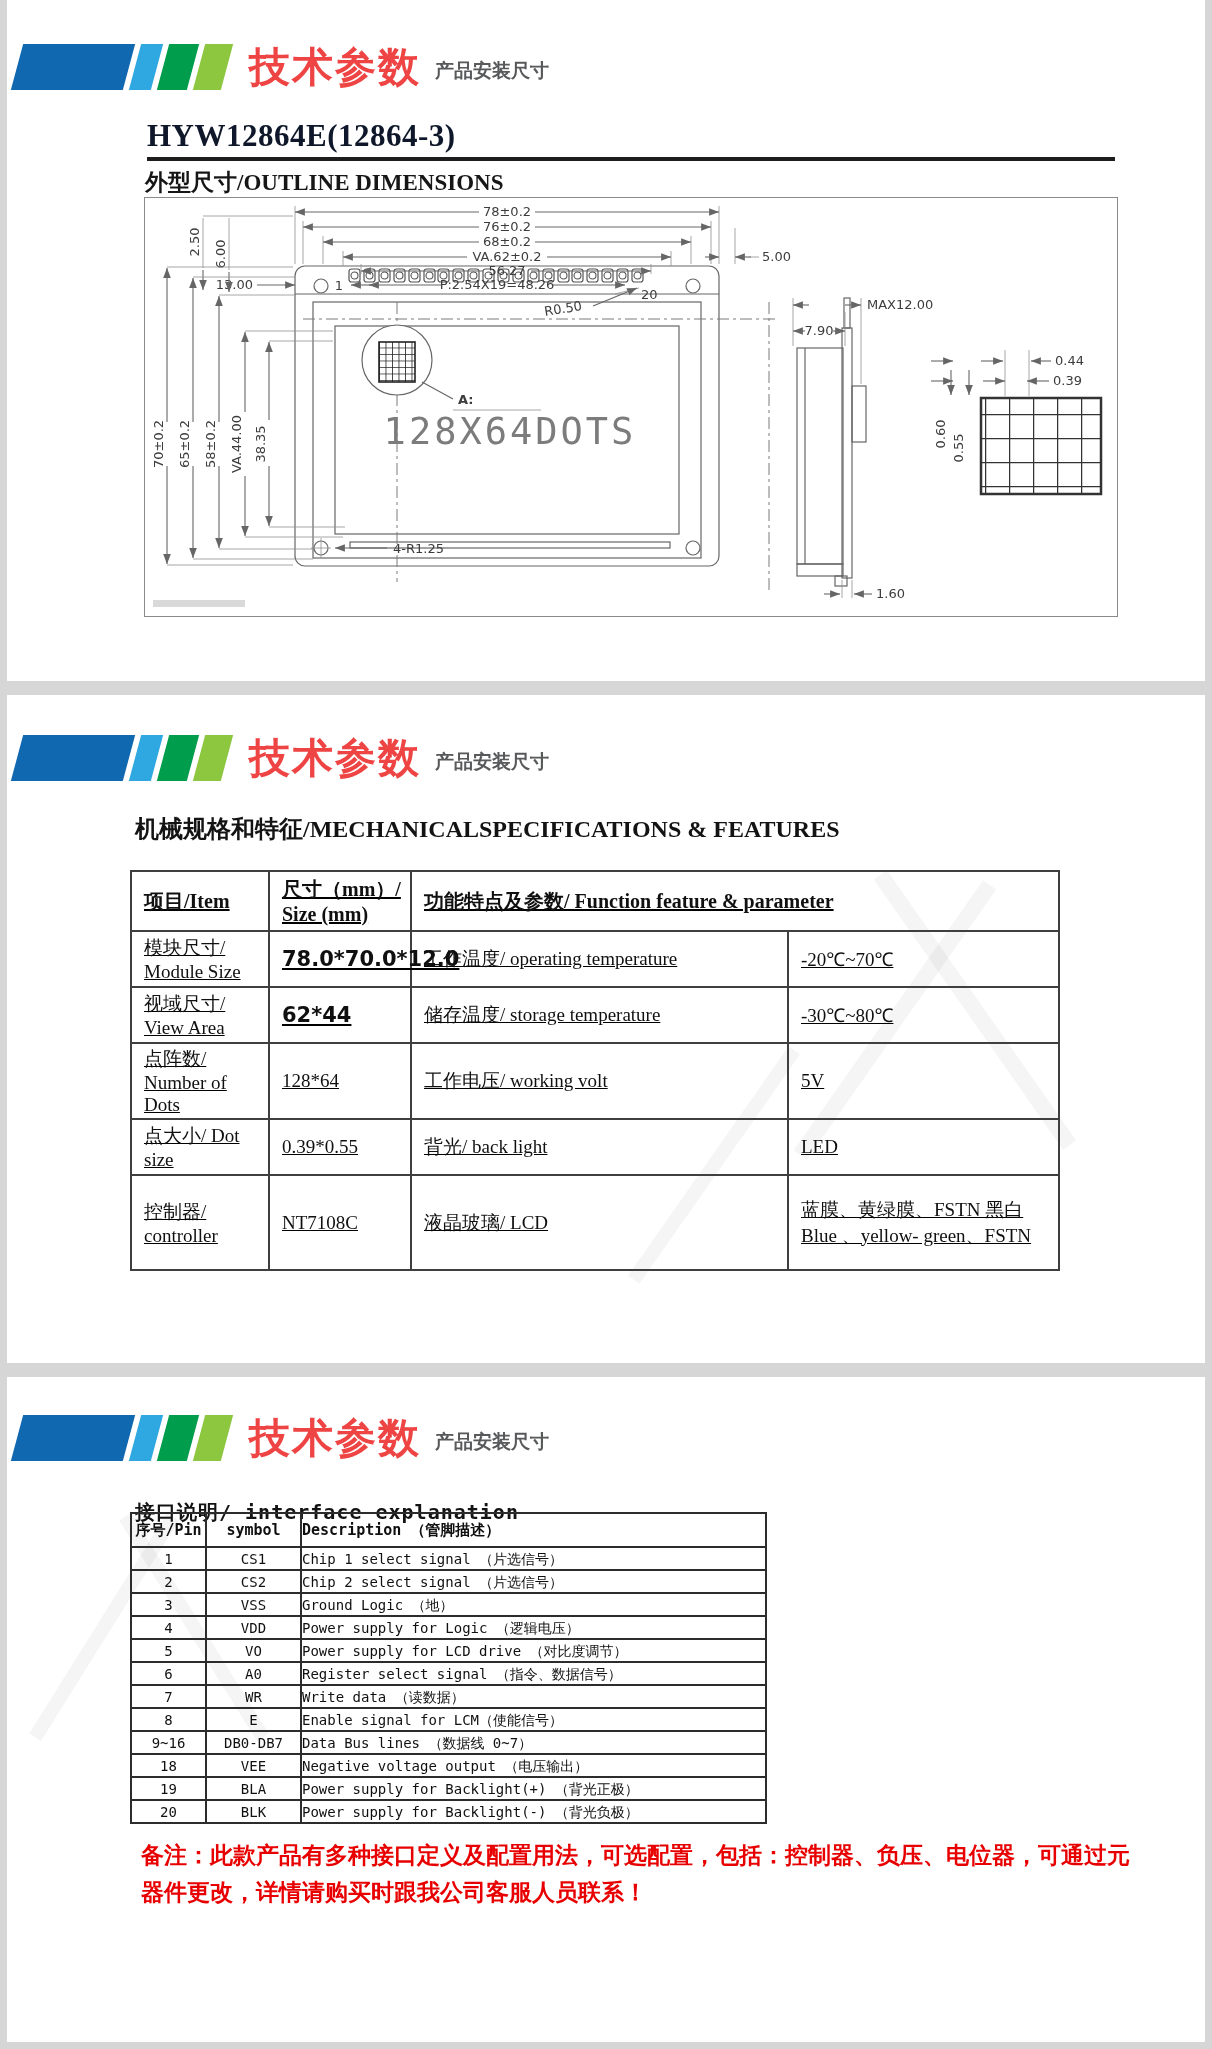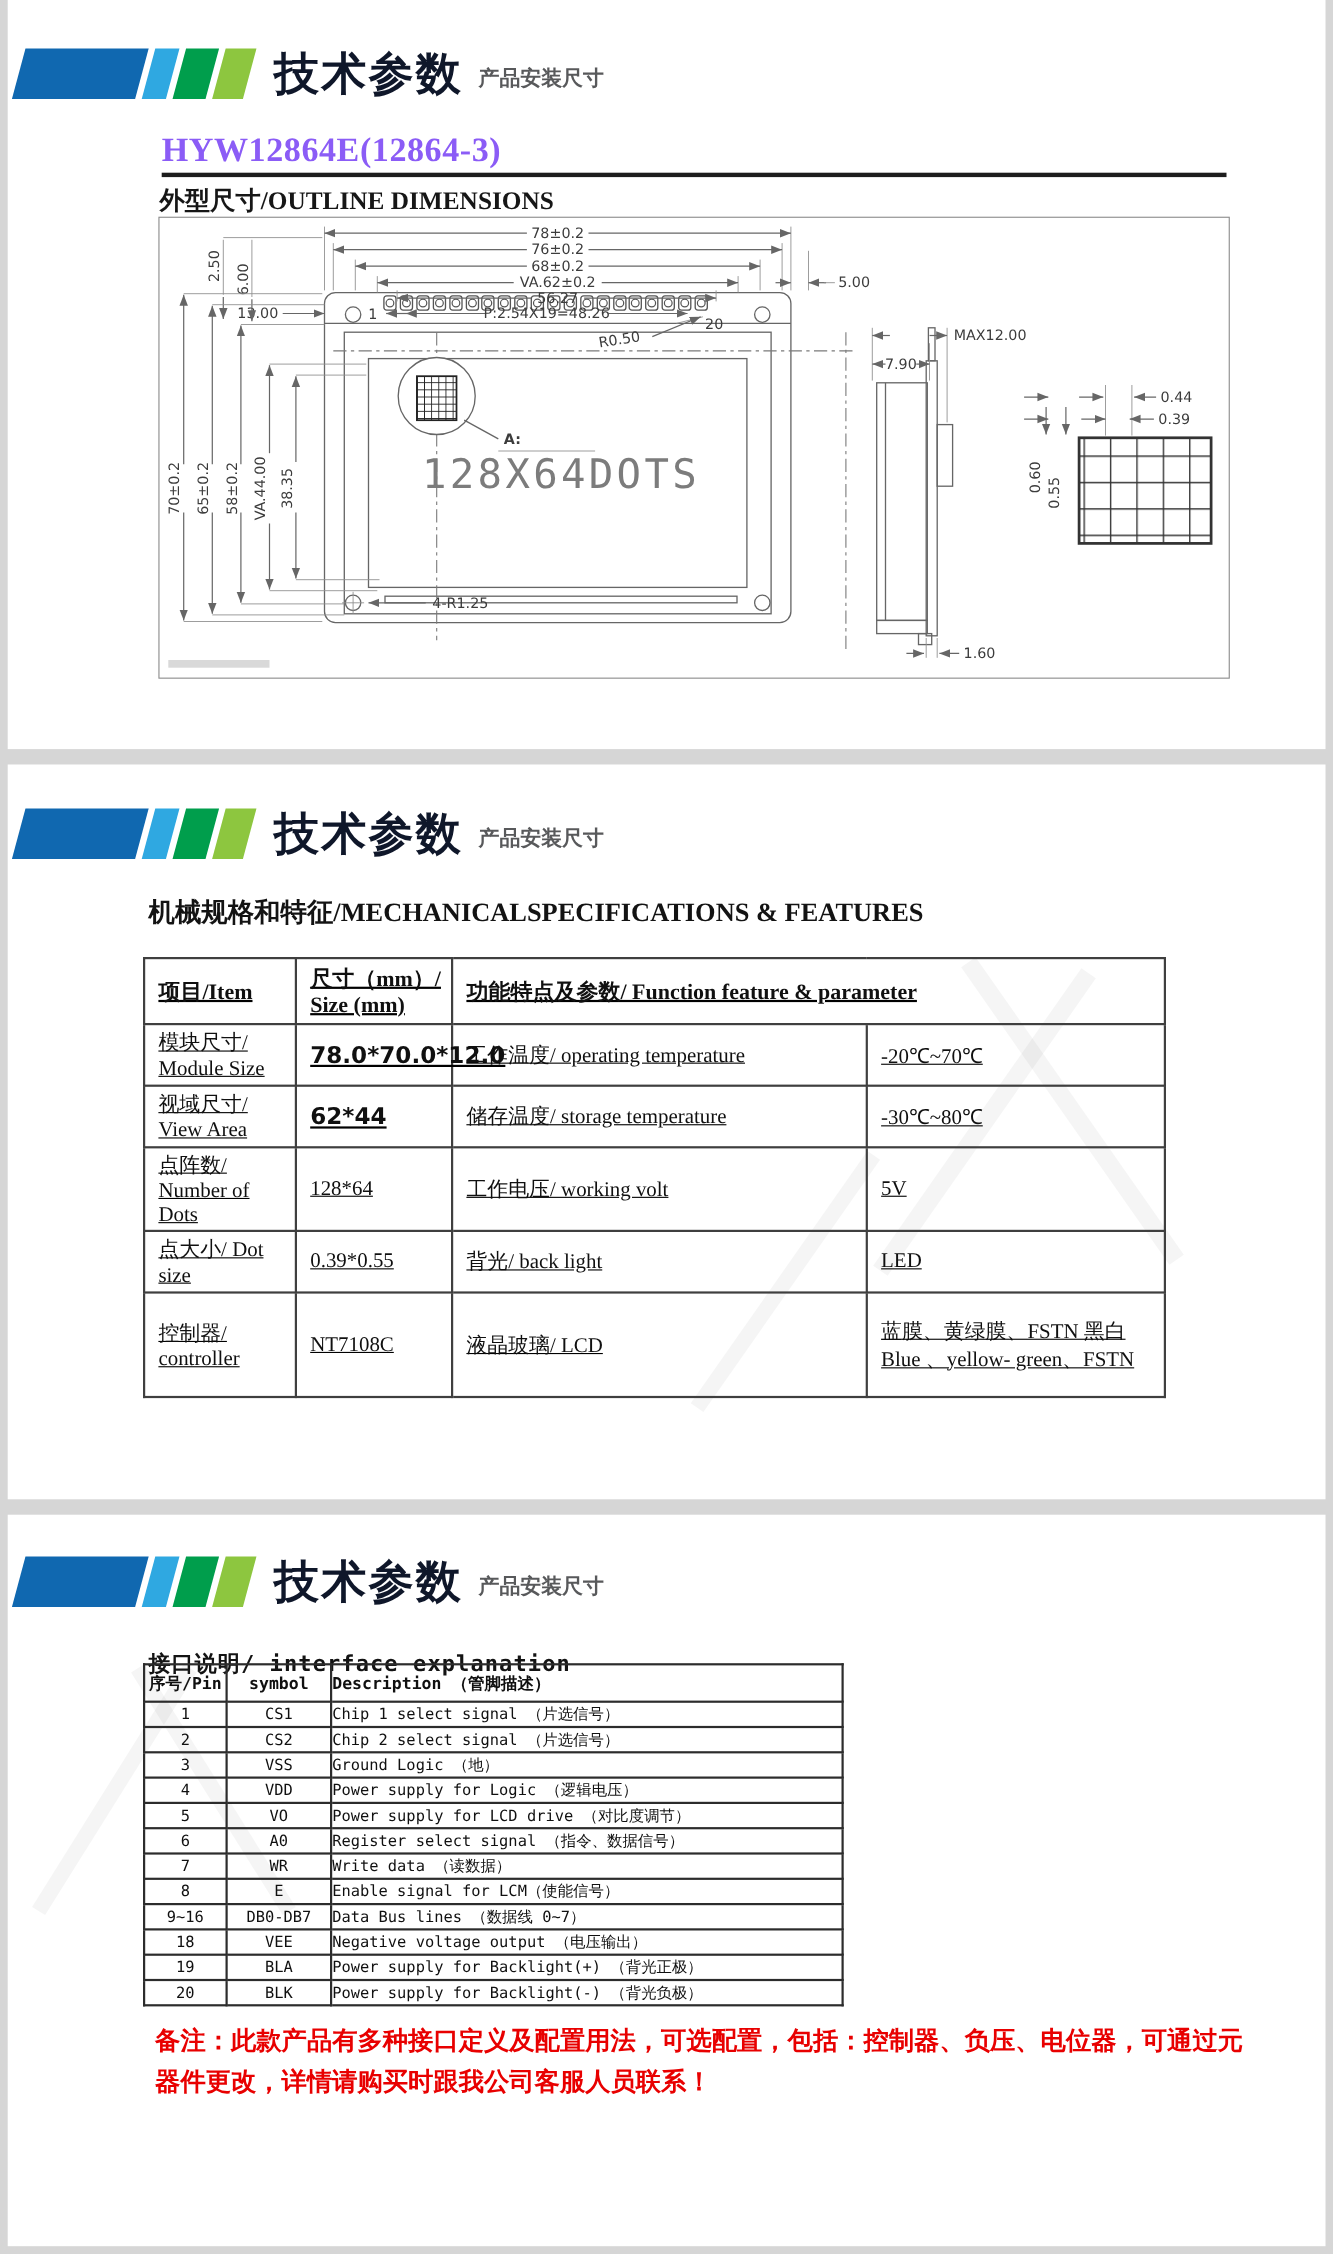--- a/index.html
+++ b/index.html
@@ -10,25 +10,25 @@
   #card3{top:1377px;height:665px;}
 
   
   .banner{position:absolute;left:10px;display:flex;align-items:flex-start;height:52px;}
   .stripes{display:flex;height:46px;margin-top:2px;}
   .stripe{transform:skewX(-15deg);margin-right:6px;}
   .s1{width:112px;background:#1068b0;}
   .s2{width:22px;background:#2fa8e1;}
   .s3{width:30px;background:#009e4c;}
   .s4{width:28px;background:#8dc63f;}
-  .banner-title{font-size:41px;font-weight:bold;color:#0f172a;letter-spacing:2px;margin-left:16px;line-height:50px;}
+  .banner-title{font-size:41px;font-weight:bold;color:#ef4444;letter-spacing:2px;margin-left:16px;line-height:50px;}
   .banner-sub{font-size:19px;font-weight:bold;color:#58595b;margin-left:14px;margin-top:16px;}
 
   
-  .model-title{position:absolute;left:140px;top:118px;font-family:"Liberation Serif",serif;font-weight:bold;font-size:31px;color:#8b5cf6;letter-spacing:0.5px;}
+  .model-title{position:absolute;left:140px;top:118px;font-family:"Liberation Serif",serif;font-weight:bold;font-size:31px;color:#0f172a;letter-spacing:0.5px;}
   .model-rule{position:absolute;left:140px;top:157px;width:968px;height:4px;background:#1d1d1d;}
   .outline-heading{position:absolute;left:138px;top:167px;font-family:"Liberation Serif",serif;font-weight:bold;font-size:23px;color:#161616;}
   .drawing-box{position:absolute;left:137px;top:197px;width:972px;height:418px;border:1px solid #8a8a8a;}
   svg .l{stroke:#666;stroke-width:1.2;fill:none;}
   svg .lt{stroke:#8f8f8f;stroke-width:0.8;fill:none;}
   svg .dd{stroke:#7a7a7a;stroke-width:1;fill:none;stroke-dasharray:12 4 3 4;}
   svg .t{font-family:"DejaVu Sans",sans-serif;font-size:13px;fill:#3c3c3c;}
   svg .arr{marker-end:url(#ar);stroke:#666;stroke-width:1.1;fill:none;}
 
   

